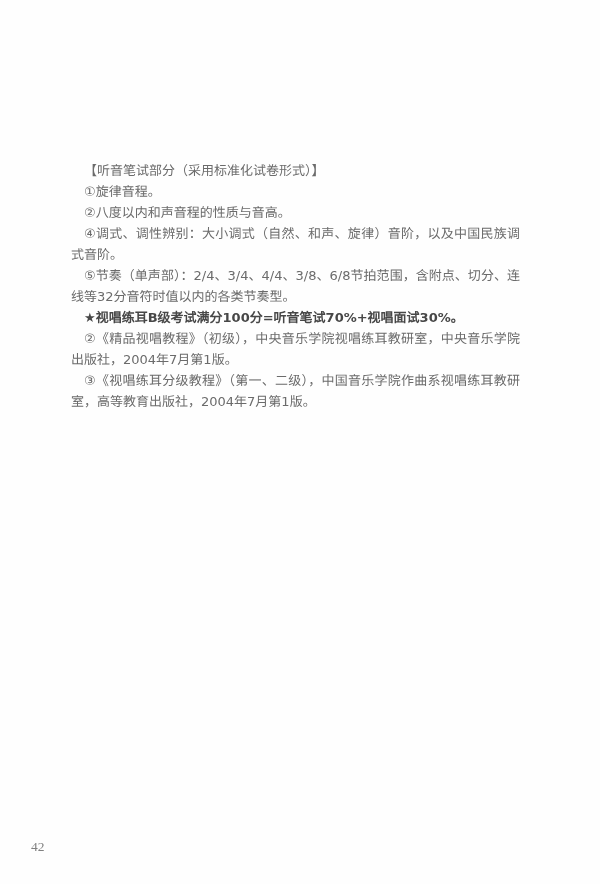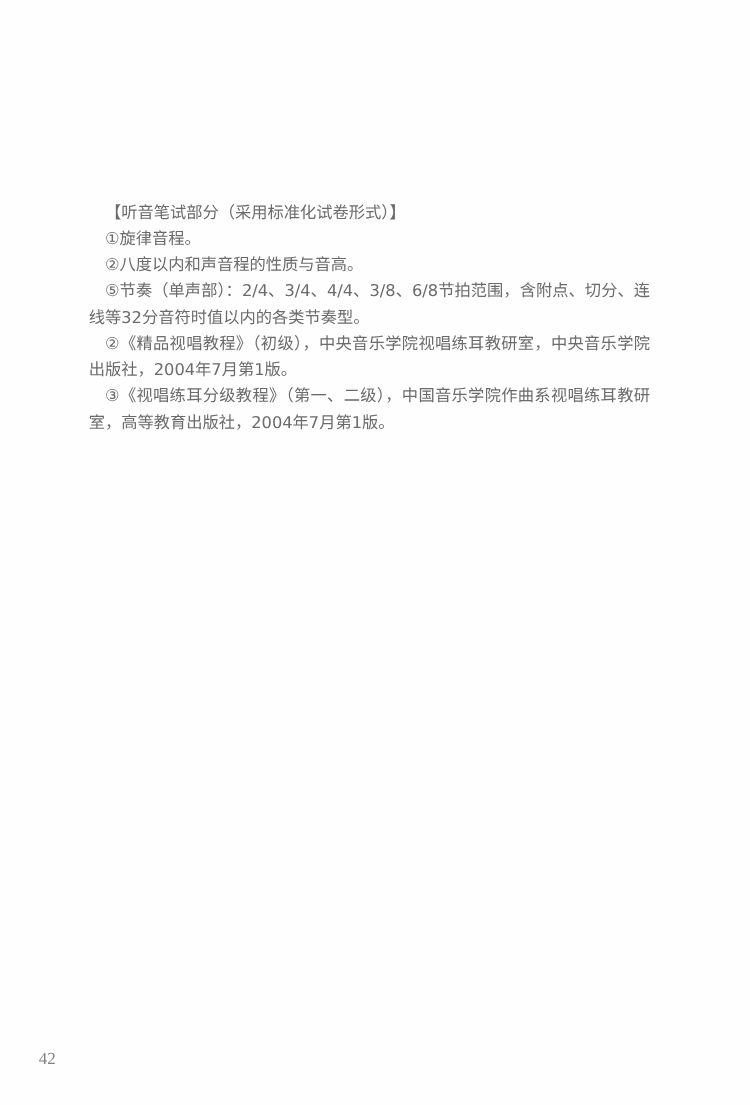--- a/index.html
+++ b/index.html
@@ -53,18 +53,20 @@
   }
 </style>
 </head>
 <body>
 
 <div class="page">
   <div class="text-block">
       <p class="para">【听音笔试部分（采用标准化试卷形式）】</p>
       <p class="para">①旋律音程。</p>
       <p class="para">②八度以内和声音程的性质与音高。</p>
+      <p class="para">④调式、调性辨别：大小调式（自然、和声、旋律）音阶，以及中国民族调式音阶。</p>
       <p class="para">⑤节奏（单声部）：2/4、3/4、4/4、3/8、6/8节拍范围，含附点、切分、连线等32分音符时值以内的各类节奏型。</p>
+      <p class="para bold">★视唱练耳B级考试满分100分=听音笔试70%+视唱面试30%。</p>
       <p class="para">②《精品视唱教程》（初级），中央音乐学院视唱练耳教研室，中央音乐学院出版社，2004年7月第1版。</p>
       <p class="para">③《视唱练耳分级教程》（第一、二级），中国音乐学院作曲系视唱练耳教研室，高等教育出版社，2004年7月第1版。</p>
     </div>
   <div class="page-number">42</div>
 </div>
 
 </body></html>

